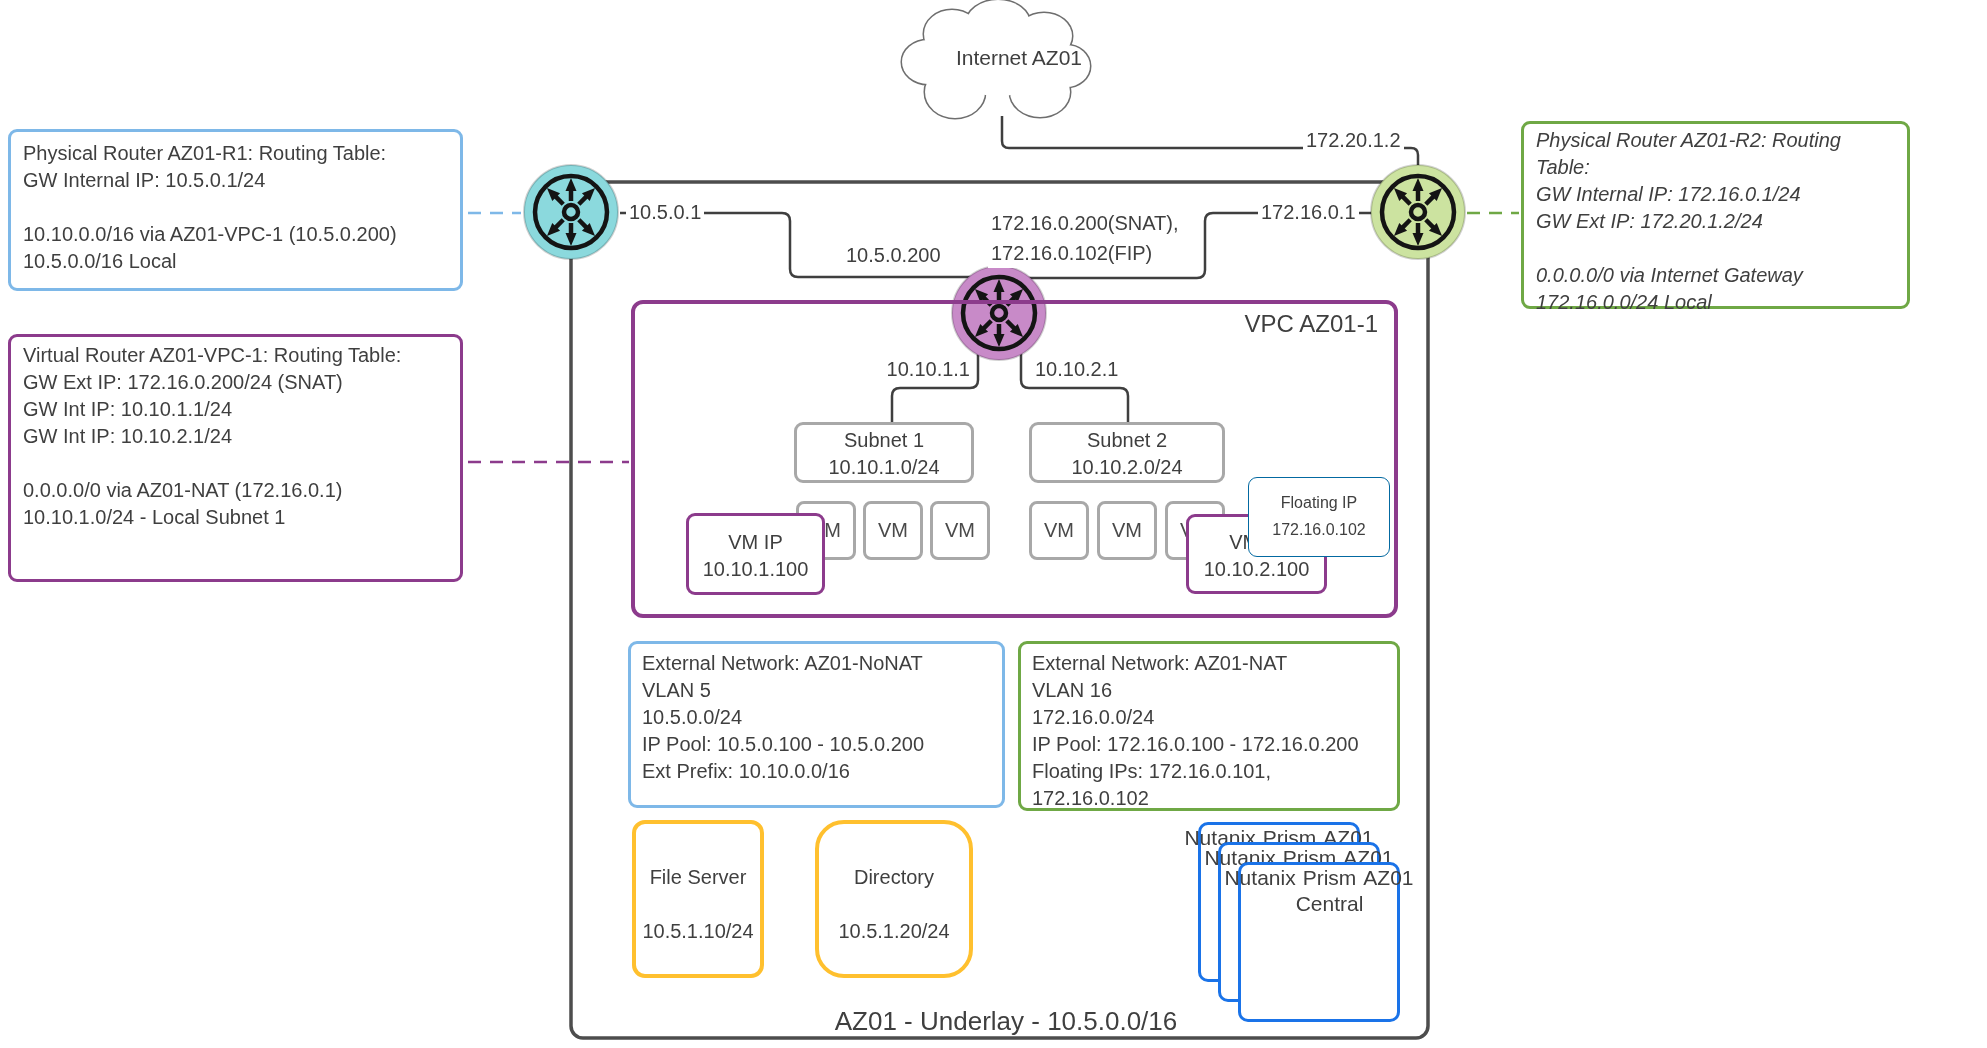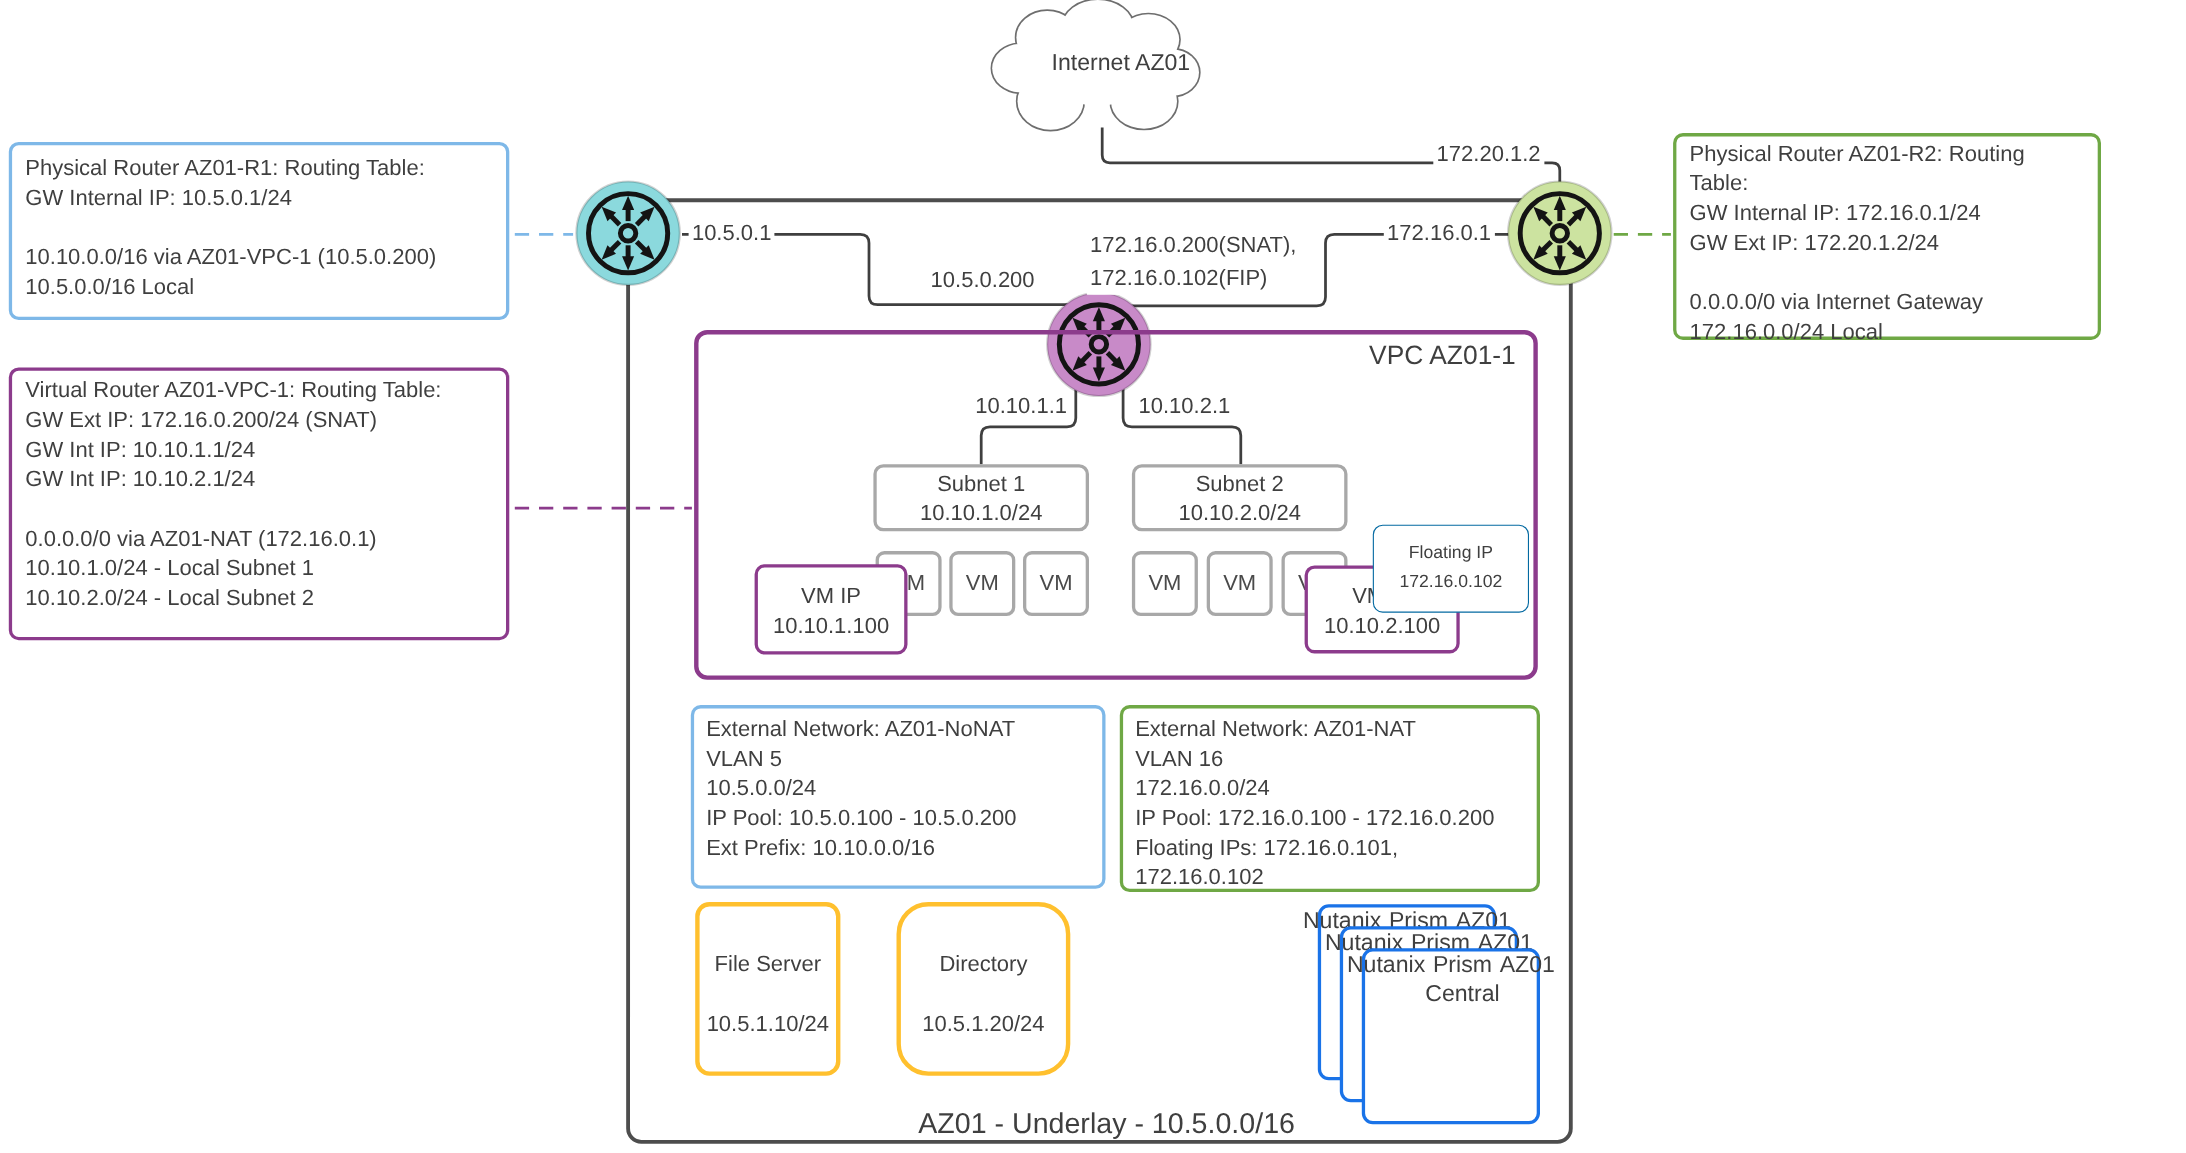--- a/index.html
+++ b/index.html
@@ -4,26 +4,26 @@
 <style>
   html,body{margin:0;padding:0;background:#fff;}
   #canvas{position:relative;width:1987px;height:1048px;background:#fff;overflow:hidden;
           font-family:"Liberation Sans", sans-serif;color:#3F3F3F;}
   #wires{position:absolute;left:0;top:0;z-index:1;}
   .abs{position:absolute;box-sizing:border-box;}
   .box{position:absolute;box-sizing:border-box;background:#fff;border-radius:9px;z-index:2;}
   .info{font-size:20px;line-height:27px;padding:8px 12px;text-align:left;}
   #r1-info{left:8px;top:129px;width:455px;height:162px;border:3px solid #7EB8E8;}
   #vpc-info{left:8px;top:334px;width:455px;height:248px;border:3px solid #8C3B8C;padding-top:5px;}
-  #r2-info{left:1521px;top:121px;width:389px;height:188px;border:3px solid #6FA845;padding-top:3px;}
+  #r2-info{left:1521px;top:121px;width:389px;height:188px;border:3px solid #6FA845;padding-top:3px;font-style:italic;}
   #vpc-box{left:631px;top:300px;width:767px;height:318px;border:4px solid #8C3B8C;
            border-radius:12px;background:transparent;z-index:2;}
   #vpc-title{position:absolute;right:16px;top:6px;font-size:24px;}
   .gray-box{border:3px solid #A8A8A8;text-align:center;font-size:20px;line-height:27px;}
-  #subnet1{left:794px;top:422px;width:196px;height:61px;padding-top:2px;}
+  #subnet1{left:794px;top:422px;width:180px;height:61px;padding-top:2px;}
   #subnet2{left:1029px;top:422px;width:196px;height:61px;padding-top:2px;}
   .vm{width:60px;height:59px;border:3px solid #A8A8A8;text-align:center;
       font-size:20px;line-height:53px;color:#4A4A4A;border-radius:8px;}
   .purple-tag{border:3px solid #8C3B8C;text-align:center;font-size:20px;line-height:27px;z-index:3;}
   #vm-ip-1{left:686px;top:513px;width:139px;height:82px;padding-top:13px;}
   #vm-ip-2{left:1186px;top:514px;width:141px;height:80px;padding-top:12px;}
   #floating-ip{left:1248px;top:477px;width:142px;height:80px;border:1px solid #0369a1;
                text-align:center;font-size:16px;line-height:27px;z-index:4;padding-top:11px;}
   .ext{font-size:20px;line-height:27px;padding:6px 11px;}
   #ext-nonat{left:628px;top:641px;width:377px;height:167px;border:3px solid #7EB8E8;}
@@ -140,21 +140,20 @@
   </div>
 
   <div class="box info" id="vpc-info">
     <div class="ln">Virtual Router AZ01-VPC-1: Routing Table:</div>
     <div class="ln">GW Ext IP: 172.16.0.200/24 (SNAT)</div>
     <div class="ln">GW Int IP: 10.10.1.1/24</div>
     <div class="ln">GW Int IP: 10.10.2.1/24</div>
     <div class="ln"></div>
     <div class="ln">0.0.0.0/0 via AZ01-NAT (172.16.0.1)</div>
     <div class="ln">10.10.1.0/24 - Local Subnet 1</div>
-    <div class="ln">10.10.2.0/24 - Local Subnet 2</div>
   </div>
 
   <div class="box info" id="r2-info">
     <div class="ln">Physical Router AZ01-R2: Routing Table:</div>
     <div class="ln">GW Internal IP: 172.16.0.1/24</div>
     <div class="ln">GW Ext IP: 172.20.1.2/24</div>
     <div class="ln"></div>
     <div class="ln">0.0.0.0/0 via Internet Gateway</div>
     <div class="ln">172.16.0.0/24 Local</div>
   </div>

